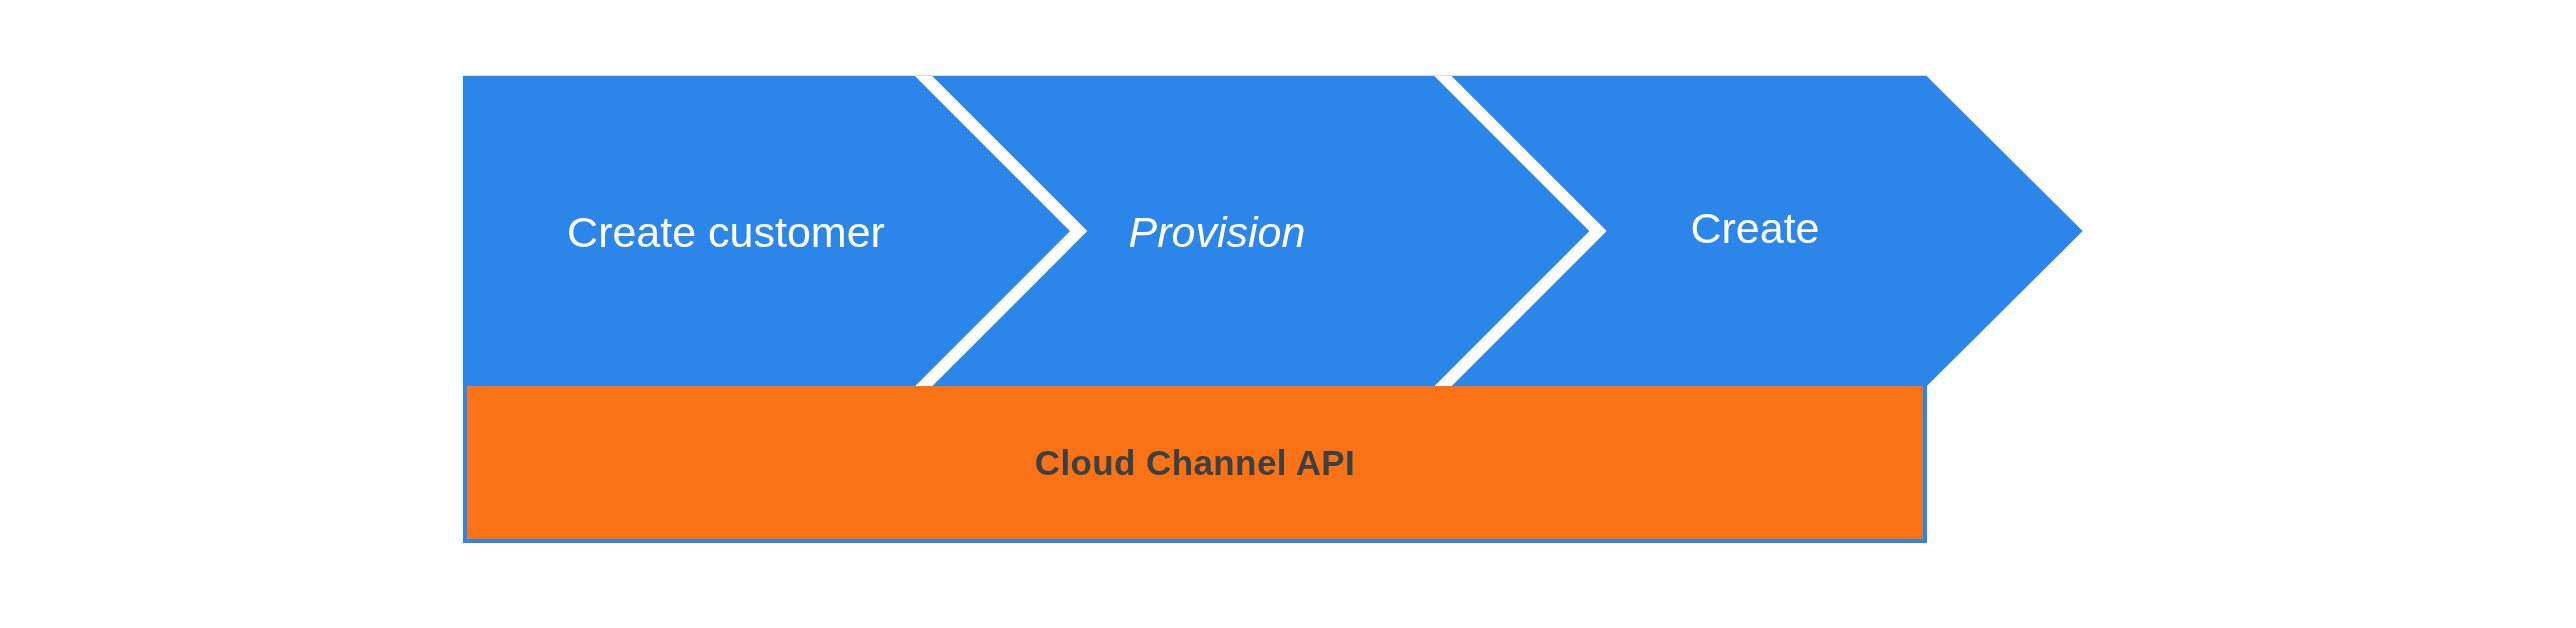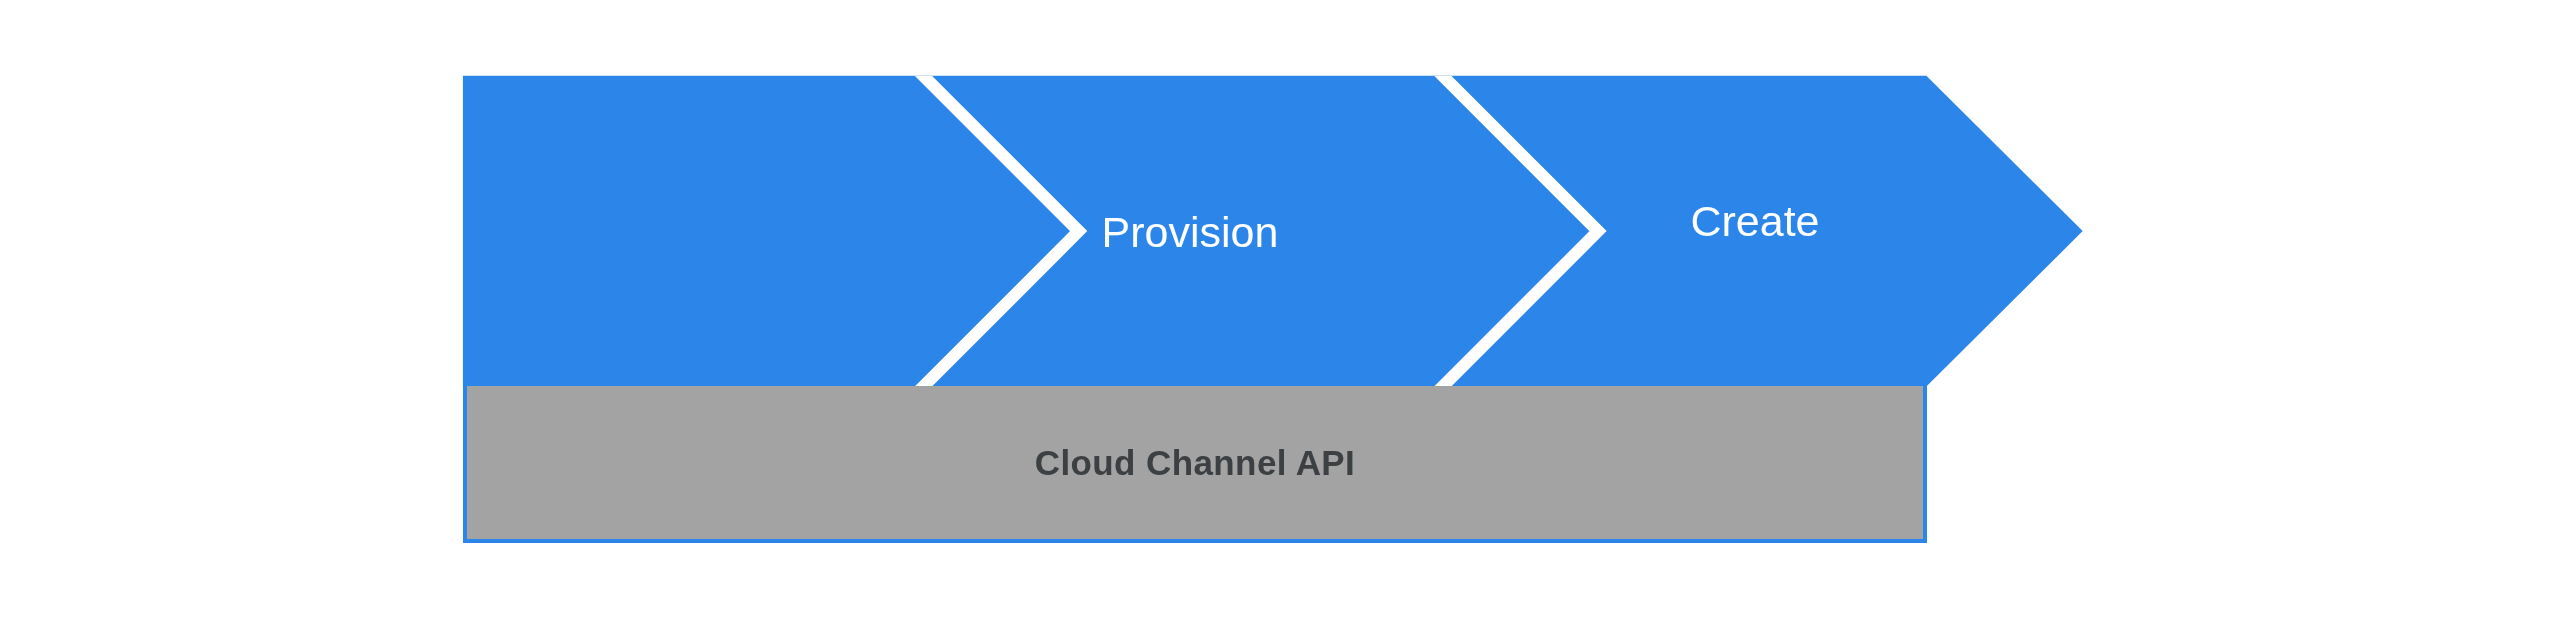--- a/index.html
+++ b/index.html
@@ -44,56 +44,59 @@
     white-space: nowrap;
   }
   .step .line { display: block; }
   .api-box {
     position: absolute;
     left: 463px;
     top: 386px;
     width: 1464px;
     height: 157px;
     box-sizing: border-box;
-    background: #a3a3a3;
+    background: #f97316;
     border: 4.3px solid var(--accent-blue, #2c86ea);
     border-top: none;
     display: flex;
     align-items: center;
     justify-content: center;
   }
   .api-box span {
     color: var(--text-dark, #3c4043);
     font-size: 35px;
     font-weight: 700;
     letter-spacing: 0.4px;
     white-space: nowrap;
   }
   .step1 { left: 726px;  top: 232px; }
-  .step2 { left: 1190px; top: 232px; }
-  .step3 { left: 1755px; top: 221px; }
+  .step2 { left: 1217px; top: 232px; font-style: italic; }
+  .step3 { left: 1755px; top: 228px; }
 </style>
 </head>
 <body>
 
 <div class="canvas">
 
   <svg class="band-svg" viewBox="0 0 2966 724" xmlns="http://www.w3.org/2000/svg" aria-hidden="true">
     <defs>
       <clipPath id="bandClip">
         <polygon points="533,87 2218,87 2398,266 2218,445 533,445"></polygon>
       </clipPath>
     </defs>
     <polygon class="arrow-fill" points="533,87 2218,87 2398,266 2218,445 533,445"></polygon>
     <g clip-path="url(#bandClip)">
       <polyline class="sep" points="1053,77 1242,266 1053,455"></polyline>
       <polyline class="sep" points="1651,77 1840,266 1651,455"></polyline>
     </g>
   </svg>
 
+  <div class="step step1">
+    <span class="line">Create customer</span>
+  </div>
 
   <div class="step step2">
     <span class="line">Provision</span>
   </div>
 
   <div class="step step3">
     <span class="line">Create</span>
   </div>
 
   <div class="api-box">

